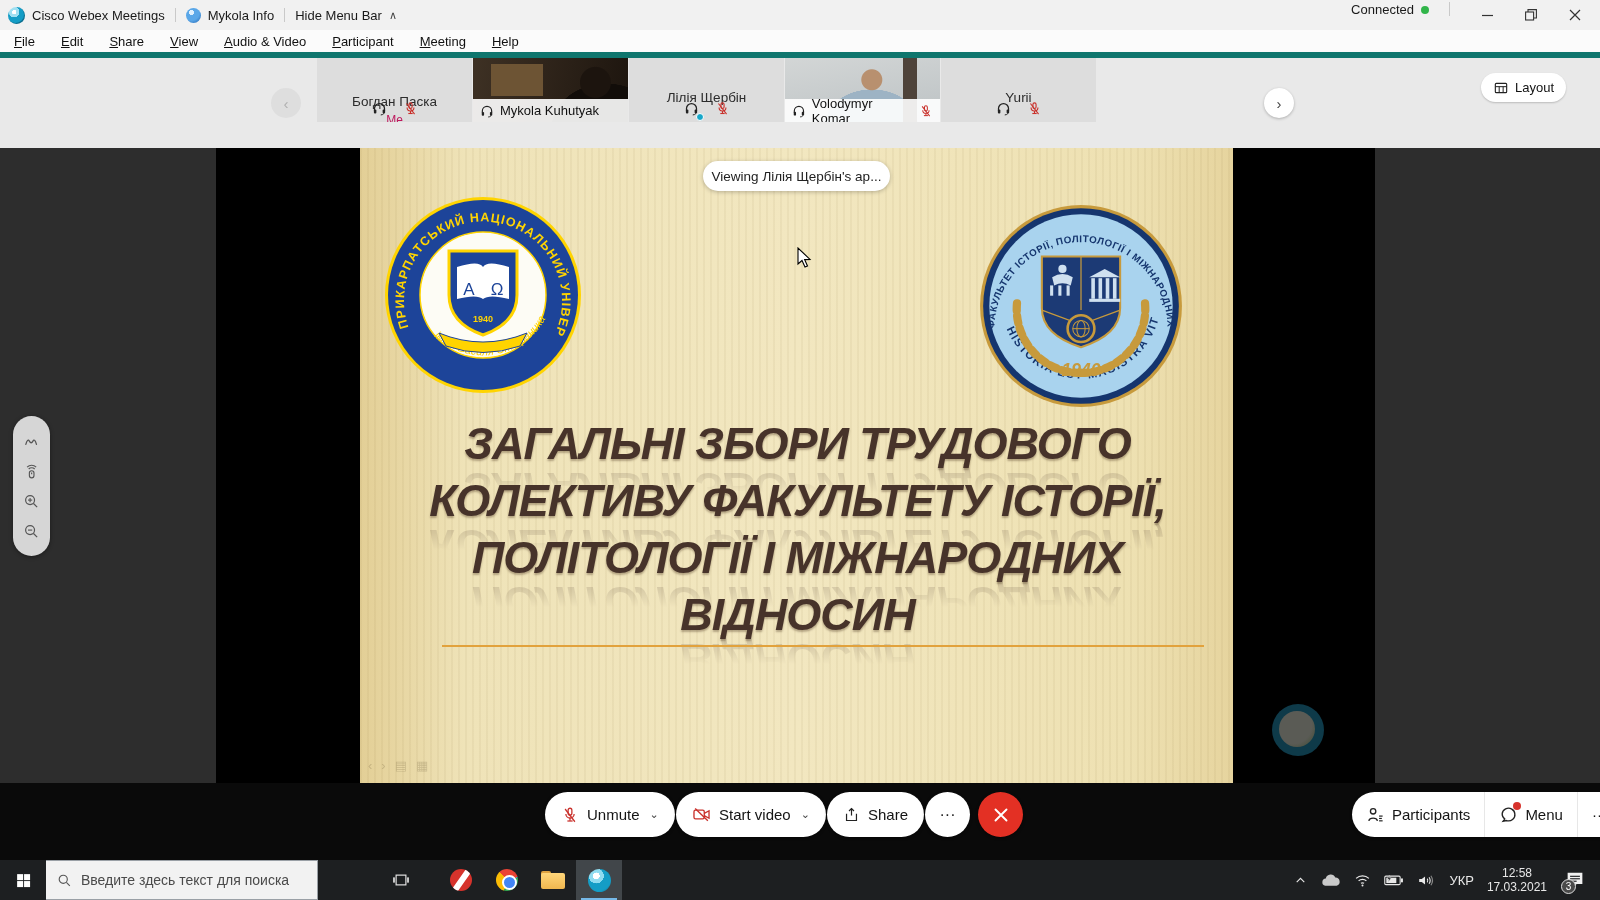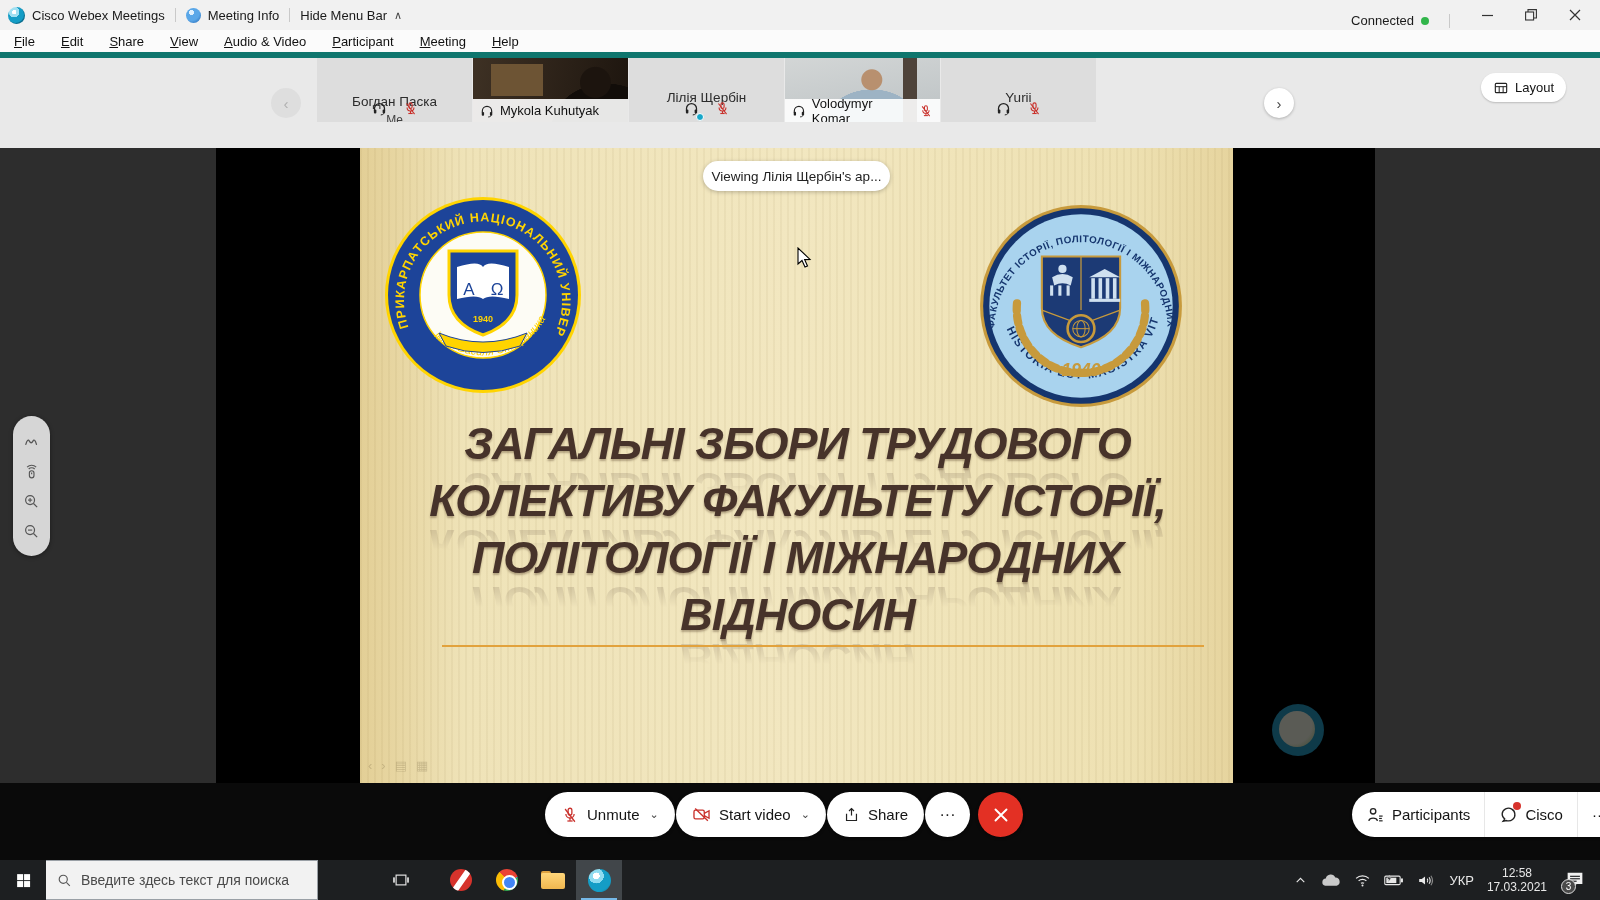--- a/index.html
+++ b/index.html
@@ -15,21 +15,21 @@
   
   .titlebar { left:0; top:0; width:1600px; height:30px; background:#f1f1f1;
     display:flex; align-items:center; padding:0 8px; font-size:13px; color:#1a1a1a; }
   .tb-group { display:flex; align-items:center; gap:7px; }
   .tb-sep { width:1px; height:14px; background:#c9c9c9; margin:0 10px; }
   .webex-ball { width:17px; height:17px; border-radius:50%;
     background: radial-gradient(circle at 36% 30%, #ffffff 0 13%, #9fe0f2 14% 32%, #149dc6 33% 68%, #0a6f91 100%);
     box-shadow: inset -1px -1px 0 rgba(0,40,60,.35); }
   .mi-ball { width:15px; height:15px; border-radius:50%;
     background: radial-gradient(circle at 36% 30%, #dff0fd 0 18%, #5aa7e8 19% 55%, #1a5fae 100%); }
-  .tb-right { margin-left:auto; display:flex; align-items:flex-end; gap:10px; }
+  .tb-right { margin-left:auto; display:flex; align-items:flex-start; gap:10px; }
   .conn-dot { width:8px; height:8px; border-radius:50%; background:#31b54a; }
   .winbtn { width:34px; height:26px; display:flex; align-items:center; justify-content:center; color:#333; }
   .chev { font-size:11px; color:#444; }
 
   
   .menubar { left:0; top:30px; width:1600px; height:28px; background:#fbfbfb;
     display:flex; align-items:center; gap:26px; padding:0 14px; font-size:13px; border-bottom:6px solid #0f766e; }
   .mi { display:inline-block; color:#111; }
   .mi::first-letter { text-decoration: underline; }
 
@@ -37,21 +37,21 @@
   .strip { left:0; top:58px; width:1600px; height:90px; background:#e9e9e9; }
   .nav-circle { width:30px; height:30px; border-radius:50%; display:flex; align-items:center; justify-content:center;
     font-size:15px; }
   .nav-left { left:271px; top:30px; background:#dedede; color:#b0b0b0; }
   .nav-right { left:1264px; top:30px; background:#ffffff; color:#444; box-shadow:0 1px 3px rgba(0,0,0,.25); }
   .tiles { left:317px; top:0; height:90px; display:flex; gap:1px; }
   .tile { position:relative; width:155px; height:64px; background:#dddddd; overflow:hidden; }
   .tile.active { border:3px solid #2bb3e6; }
   .t-name { position:absolute; left:0; right:0; top:32px; text-align:center; font-size:13.5px; color:#2c2c2c; }
   .t-name.with-sub { top:36px; }
-  .t-sub { position:absolute; left:0; right:0; top:55px; text-align:center; font-size:12px; color:#404040; }
+  .t-sub { position:absolute; left:0; right:0; top:55px; text-align:center; font-size:12px; color:#be185d; }
   .t-icons { position:absolute; left:0; right:0; bottom:6px; display:flex; justify-content:center; gap:16px; }
   .namebar { position:absolute; left:0; right:0; bottom:0; height:23px; background:rgba(255,255,255,.9);
     display:flex; align-items:center; gap:6px; padding:0 7px; font-size:13px; color:#111; }
   .dot-share { position:absolute; width:8px; height:8px; border-radius:50%; background:#17a7c9; border:1px solid #fff;
     margin-left:9px; margin-top:7px; }
   
   .v-vasyl { background:
       radial-gradient(circle at 60% 26%, #7a5a43 0 9px, rgba(0,0,0,0) 10px),
       radial-gradient(circle at 60% 37%, #c79e7e 0 11px, rgba(0,0,0,0) 12px),
       radial-gradient(ellipse 58px 42px at 62% 104%, #33383f 0 99%, rgba(0,0,0,0) 100%),
@@ -152,21 +152,21 @@
 <body>
 
 <div class="abs titlebar">
   <div class="tb-group">
     <span class="webex-ball"></span>
     <span>Cisco Webex Meetings</span>
   </div>
   <span class="tb-sep"></span>
   <div class="tb-group">
     <span class="mi-ball"></span>
-    <span>Meeting Info</span>
+    <span>Mykola Info</span>
   </div>
   <span class="tb-sep"></span>
   <div class="tb-group">
     <span>Hide Menu Bar</span>
     <span class="chev">∧</span>
   </div>
   <div class="tb-right">
     <div class="tb-group">
       <span>Connected</span>
       <span class="conn-dot"></span>
@@ -498,21 +498,21 @@
         </svg>
       <span>Participants</span>
     </div>
     <div class="seg">
       <span style="position:relative;display:inline-block">
         <svg width="19" height="19" viewBox="0 0 24 24">
             <path d="M20 11.5A8 7.5 0 1 0 7.3 17.6L5.2 20.6l4.2-1A8 7.5 0 0 0 20 11.5z" fill="none" stroke="#222" stroke-width="1.7"></path>
           </svg>
         <span class="abs" style="right:-3px;top:-3px;width:8px;height:8px;border-radius:50%;background:#d6332c"></span>
       </span>
-      <span>Cisco</span>
+      <span>Menu</span>
     </div>
     <div class="seg">
       <span>···</span>
     </div>
   </div>
 </div>
 
 <div class="abs taskbar">
   <div class="tb-btn">
     <svg width="17" height="17" viewBox="0 0 24 24">

